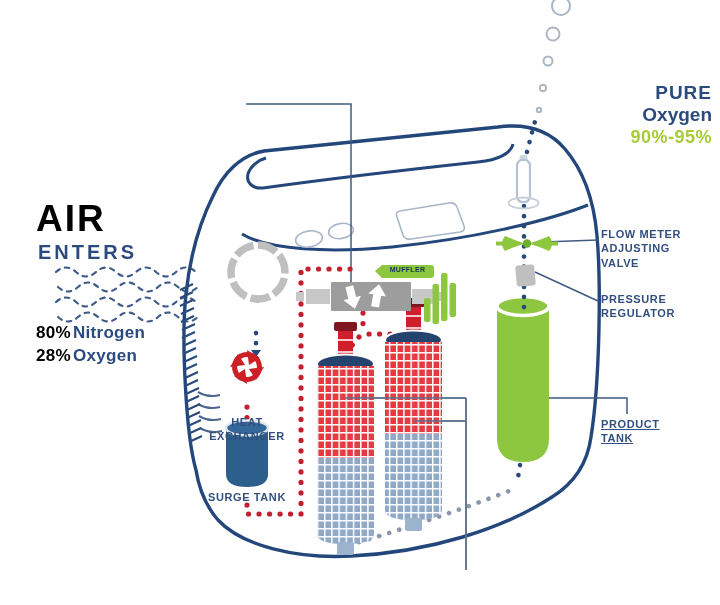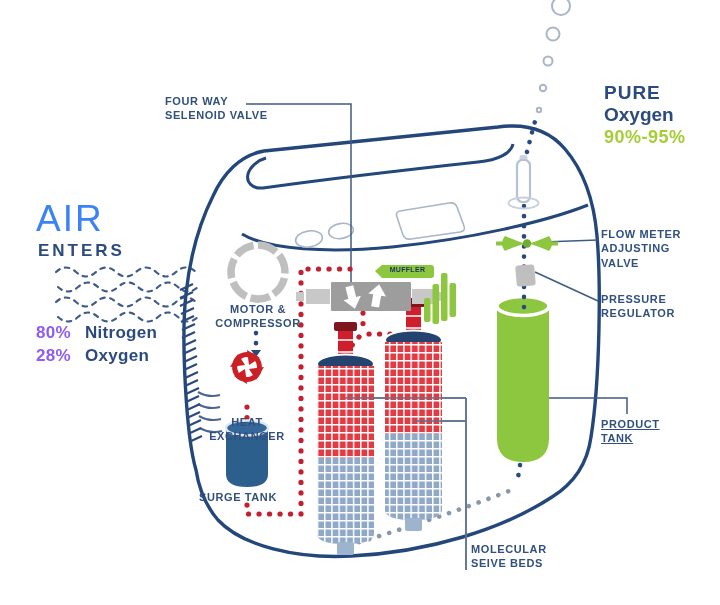--- a/index.html
+++ b/index.html
@@ -2,28 +2,28 @@
 <html><head>
 <meta charset="utf-8">
 <style>
   html,body{margin:0;padding:0;background:#fff;}
   #stage{position:relative;width:720px;height:605px;background:#fff;overflow:hidden;
          font-family:"Liberation Sans",sans-serif;}
   #art{position:absolute;left:0;top:0;}
   .lbl{position:absolute;font:700 11px/1.3 "Liberation Sans",sans-serif;color:#31507f;
        letter-spacing:.6px;white-space:pre-line;}
   .ctr{text-align:center;}
-  .air-title{position:absolute;left:36px;top:200px;font-size:37px;font-weight:400;
-             letter-spacing:2px;color:#3b82f6;line-height:1;}
-  .air-sub{position:absolute;left:38px;top:241px;font-size:17px;font-weight:700;
+  .air-title{position:absolute;left:36px;top:200px;font-size:37px;font-weight:700;
+             letter-spacing:2px;color:#000000;line-height:1;}
+  .air-sub{position:absolute;left:38px;top:241px;font-size:20px;font-weight:700;
            letter-spacing:3px;color:#2b4a7d;}
   .comp{position:absolute;left:36px;font-size:17px;font-weight:700;color:#2b4a7d;
         letter-spacing:.3px;}
-  .comp .pct{color:#8b5cf6;margin-right:14px;}
-  .pure-block{position:absolute;left:604px;top:82px;width:108px;text-align:left;
+  .comp .pct{color:#000000;margin-right:2px;}
+  .pure-block{position:absolute;left:604px;top:82px;width:108px;text-align:right;
               color:#2b4a7d;line-height:1.18;}
   .pure-word{font-size:19px;font-weight:800;letter-spacing:1px;}
   .oxy-word{font-size:19px;font-weight:600;}
   .purity{font-size:18px;font-weight:700;color:#a6cd38;letter-spacing:.5px;}
   .muffler-txt{position:absolute;left:383px;top:266px;width:49px;text-align:center;
                font-size:7px;font-weight:700;letter-spacing:.3px;color:#17355e;}
 </style>
 </head>
 <body>
 
@@ -209,31 +209,25 @@
 <div class="comp" style="top:346px;">
   <span class="pct">28%</span><span>Oxygen</span>
 </div>
 
 <div class="pure-block">
   <div class="pure-word">PURE</div>
   <div class="oxy-word">Oxygen</div>
   <div class="purity">90%-95%</div>
 </div>
 
-<div class="lbl" style="left:165px;top:94px;">FOUR WAY
-SELENOID VALVE</div>
-<div class="lbl ctr" style="left:200px;top:302px;width:116px;">MOTOR &amp;
-COMPRESSOR</div>
 <div class="lbl ctr" style="left:197px;top:383px;width:100px;margin-top:32px;">HEAT
 EXCHANGER</div>
-<div class="lbl ctr" style="left:186px;top:490px;width:104px;text-align:center;">SURGE TANK</div>
+<div class="lbl ctr" style="left:195px;top:490px;width:104px;text-align:center;">SURGE TANK</div>
 <div class="lbl" style="left:601px;top:227px;">FLOW METER
 ADJUSTING
 VALVE</div>
 <div class="lbl" style="left:601px;top:292px;">PRESSURE
 REGULATOR</div>
 <div class="lbl" style="left:601px;top:417px;text-decoration:underline;">PRODUCT
 TANK</div>
-<div class="lbl" style="left:471px;top:542px;">MOLECULAR
-SEIVE BEDS</div>
 <div class="muffler-txt">MUFFLER</div>
 
 </div>
 
 </body></html>

